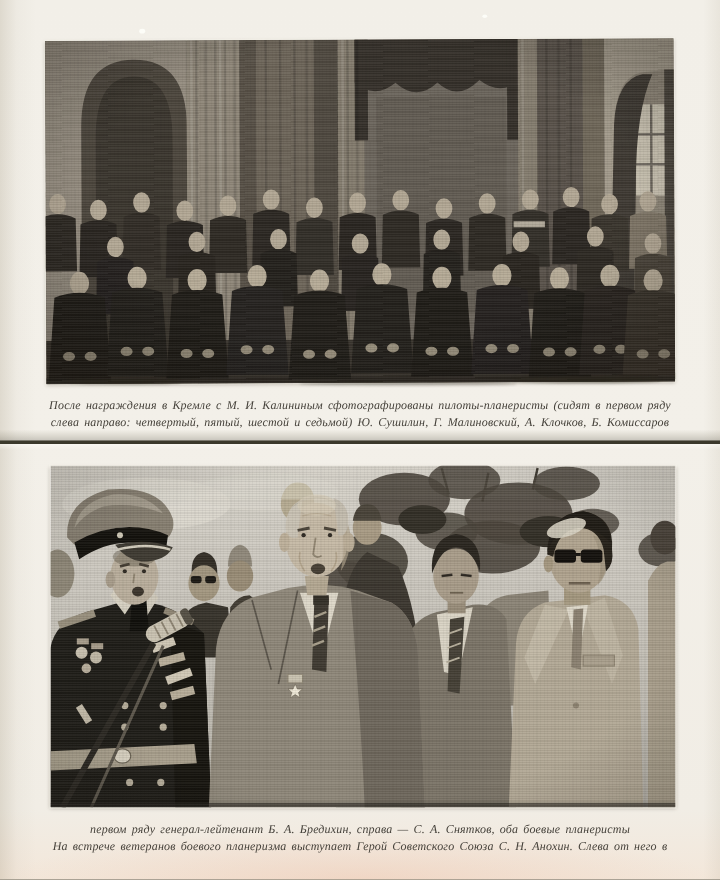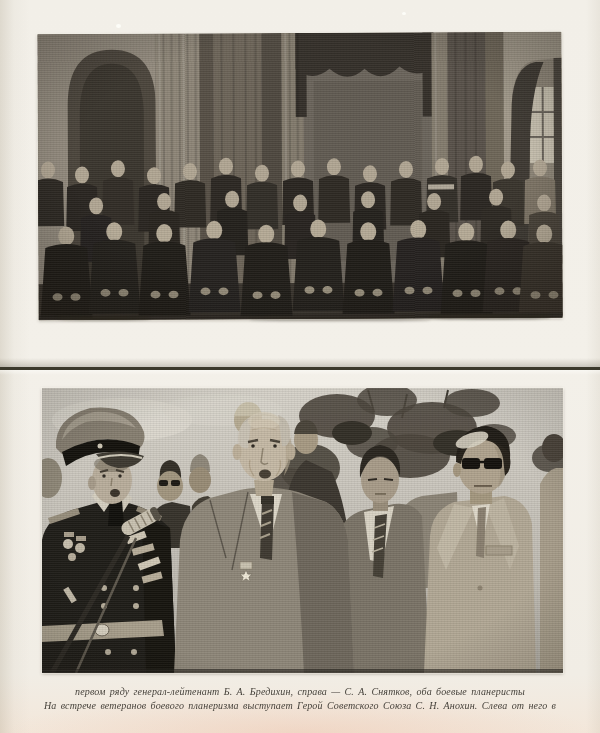--- a/index.html
+++ b/index.html
@@ -132,20 +132,22 @@
           <use href="#mf" x="470" y="198" fill="#2b2621"></use>
         <use href="#mf" x="506" y="202" fill="#3a342c"></use>
       </g>
 
       <rect width="524" height="286" fill="url(#vig1)"></rect>
       <rect y="281" width="524" height="5" fill="#24211c" opacity=".55"></rect>
     </svg>
   </div>
 
   <div class="caption" id="caption-top">
+    <div>После награждения в Кремле с М. И. Калининым сфотографированы пилоты-планеристы (сидят в первом ряду</div>
+    <div>слева направо: четвертый, пятый, шестой и седьмой) Ю. Сушилин, Г. Малиновский, А. Клочков, Б. Комиссаров</div>
   </div>
 
   <div class="smudge" id="smudge-a"></div>
   <div class="smudge" id="smudge-b"></div>
   <div class="smudge" id="smudge-c"></div>
 
   <div class="split-shadow"></div>
   <div class="split-line"></div>
   <div class="split-under"></div>
 

